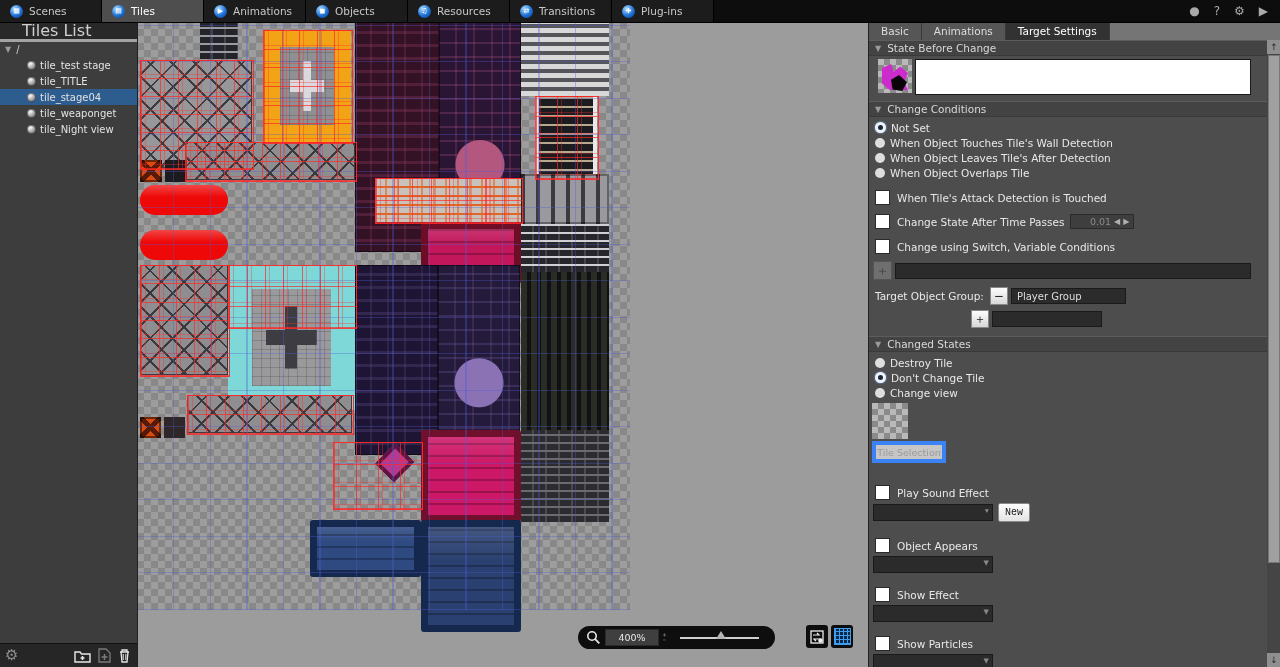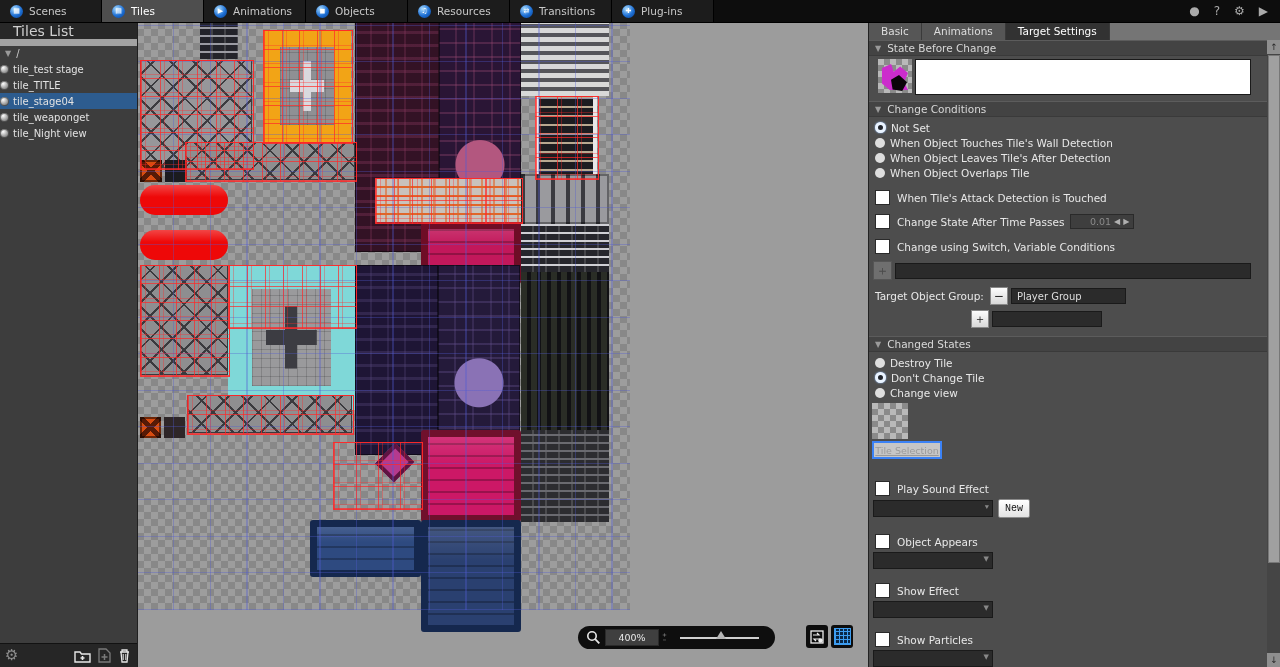--- a/index.html
+++ b/index.html
@@ -13,24 +13,24 @@
         background:#1c1c1c;border-right:1px solid #000;font-size:10.5px;color:#c8c8c8;cursor:default;}
   .ttab.active{background:#4e4e4e;color:#fff;}
   .tico{width:13px;height:13px;border-radius:50%;flex:0 0 13px;
         background:radial-gradient(circle at 35% 30%,#aadcff,#1d6fd4 55%,#0a3e8c);
         display:flex;align-items:center;justify-content:center;font-size:7px;color:#fff;line-height:1;}
   #winicons{margin-left:auto;display:flex;align-items:center;gap:14px;padding-right:12px;font-size:12px;color:#aaa;}
   #winicons span{cursor:default;}
   
   #sidebar{position:absolute;left:0;top:22px;width:137px;height:645px;background:#3d3d3d;
            border-right:1px solid #202020;z-index:20;}
-  #sidebar-header{height:17px;background:#282828;color:#cfcfcf;font-size:14px;
-                  display:flex;align-items:center;padding-left:13px;border-bottom:7px solid #a3a3a3;}
+  #sidebar-header{height:17px;background:#282828;color:#cfcfcf;font-size:16px;
+                  display:flex;align-items:center;padding-left:22px;border-bottom:3px solid #a3a3a3;}
   .tree-root{height:15px;display:flex;align-items:center;gap:5px;font-size:10px;color:#cfcfcf;padding-left:5px;}
-  .tree-item{height:16px;display:flex;align-items:center;gap:4px;font-size:10px;color:#e2e2e2;cursor:default;}
+  .tree-item{height:16px;display:flex;align-items:center;gap:4px;font-size:10px;color:#e2e2e2;padding-left:27px;cursor:default;}
   .tree-item.selected{background:#2d5c8f;}
   .sphere{width:9px;height:9px;border-radius:50%;flex:0 0 9px;
           background:radial-gradient(circle at 35% 30%,#ffffff,#9a9a9a 55%,#4a4a4a);
           box-shadow:inset 0 0 0 1px rgba(0,0,0,.4);}
   #sidebar-footer{position:absolute;left:0;bottom:0;width:137px;height:23px;background:#262626;
                   border-top:1px solid #121212;display:flex;align-items:center;}
   #footer-gear{font-size:15px;color:#8f8f8f;margin-left:5px;line-height:1;}
   #footer-btns{margin-left:auto;display:flex;align-items:center;gap:7px;margin-right:6px;}
   
   #canvas{position:absolute;left:137px;top:22px;width:731px;height:645px;background:#9c9c9c;overflow:hidden;}
@@ -90,22 +90,22 @@
     clip-path:polygon(0 30%,50% 0,100% 45%,70% 100%,10% 90%);}
   #checker-preview{width:36px;height:36px;background-color:#b9b9b9;
     background-image:linear-gradient(45deg,#8a8a8a 25%,transparent 25%,transparent 75%,#8a8a8a 75%),
                      linear-gradient(45deg,#8a8a8a 25%,transparent 25%,transparent 75%,#8a8a8a 75%);
     background-position:0 0,6px 6px;background-size:12px 12px;}
   #whitebox{flex:1;height:34px;background:#fff;border:1px solid #1a1a1a;margin-left:3px;margin-right:16px;}
   #stepperbox{width:64px;height:15px;background:#3e3e3e;border:1px solid #2a2a2a;margin-left:6px;
               display:flex;align-items:center;justify-content:flex-end;gap:3px;padding-right:4px;
               font-size:9.5px;color:#8a8a8a;box-sizing:border-box;}
   #stepperbox .arr{color:#b0b0b0;font-size:8px;}
-  #tile-sel-btn{width:66px;height:14px;background:#c6c6c6;border:2px solid #3b82f6;color:#9a9a9a;
-                font-size:9.5px;display:flex;align-items:center;justify-content:center;margin-left:3px;text-decoration:underline;}
+  #tile-sel-btn{width:66px;height:14px;background:#c6c6c6;border:4px solid #3b82f6;color:#9a9a9a;
+                font-size:9.5px;display:flex;align-items:center;justify-content:center;margin-left:3px;}
   #newbtn{width:30px;height:17px;background:linear-gradient(#ffffff,#e2e2e2);border:1px solid #8a8a8a;
           border-radius:2px;color:#111;font-size:10px;display:flex;align-items:center;justify-content:center;margin-left:5px;}
   
   #pscroll{position:absolute;right:0;top:18px;width:14px;bottom:0;background:#454545;}
   .sbtn{position:absolute;left:0;width:14px;height:14px;background:#8f8f8f;color:#2a2a2a;font-size:9px;
         display:flex;align-items:center;justify-content:center;}
   #pthumb{position:absolute;left:1px;top:15px;width:12px;height:508px;background:#a0a0a0;border:1px solid #777;box-sizing:border-box;}
 </style>
 </head>
 <body>

